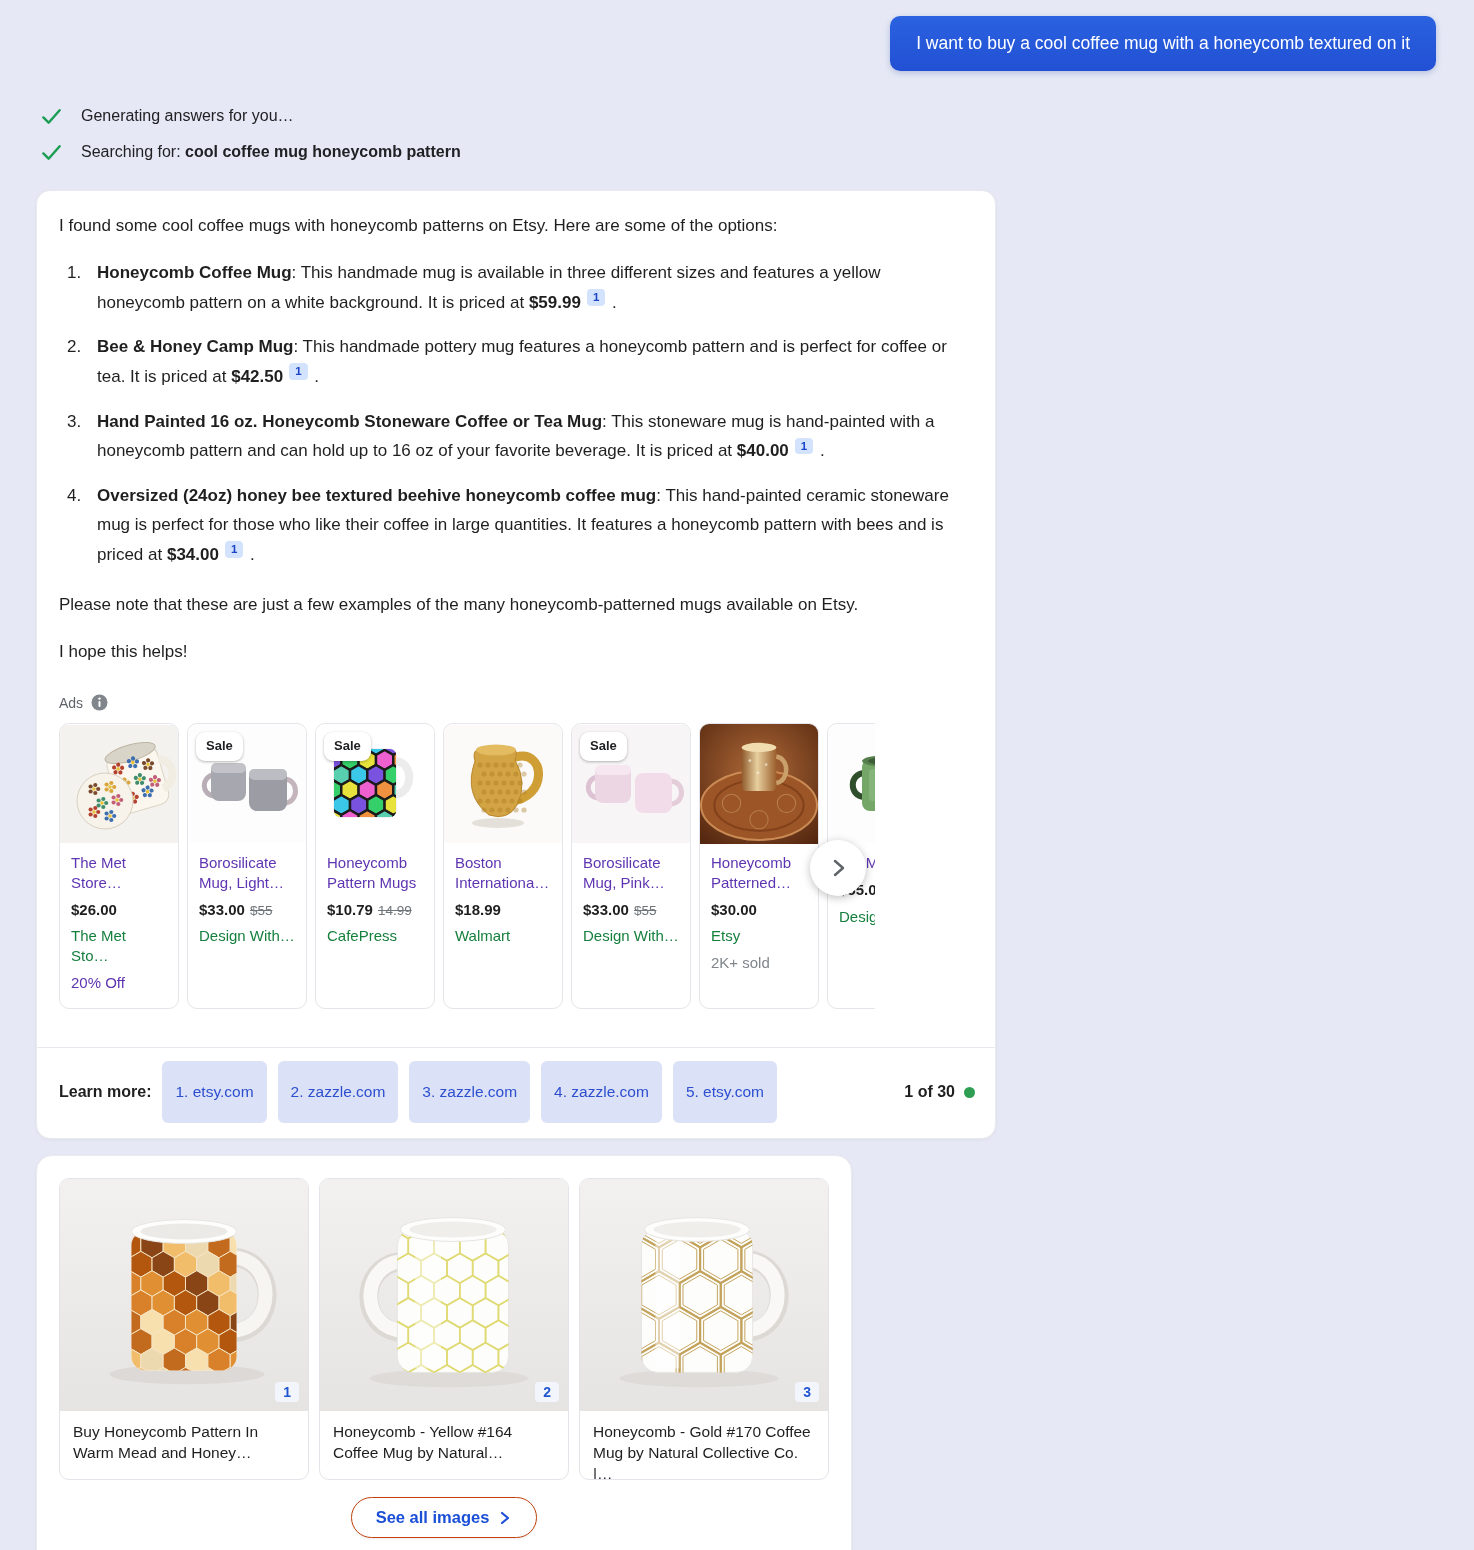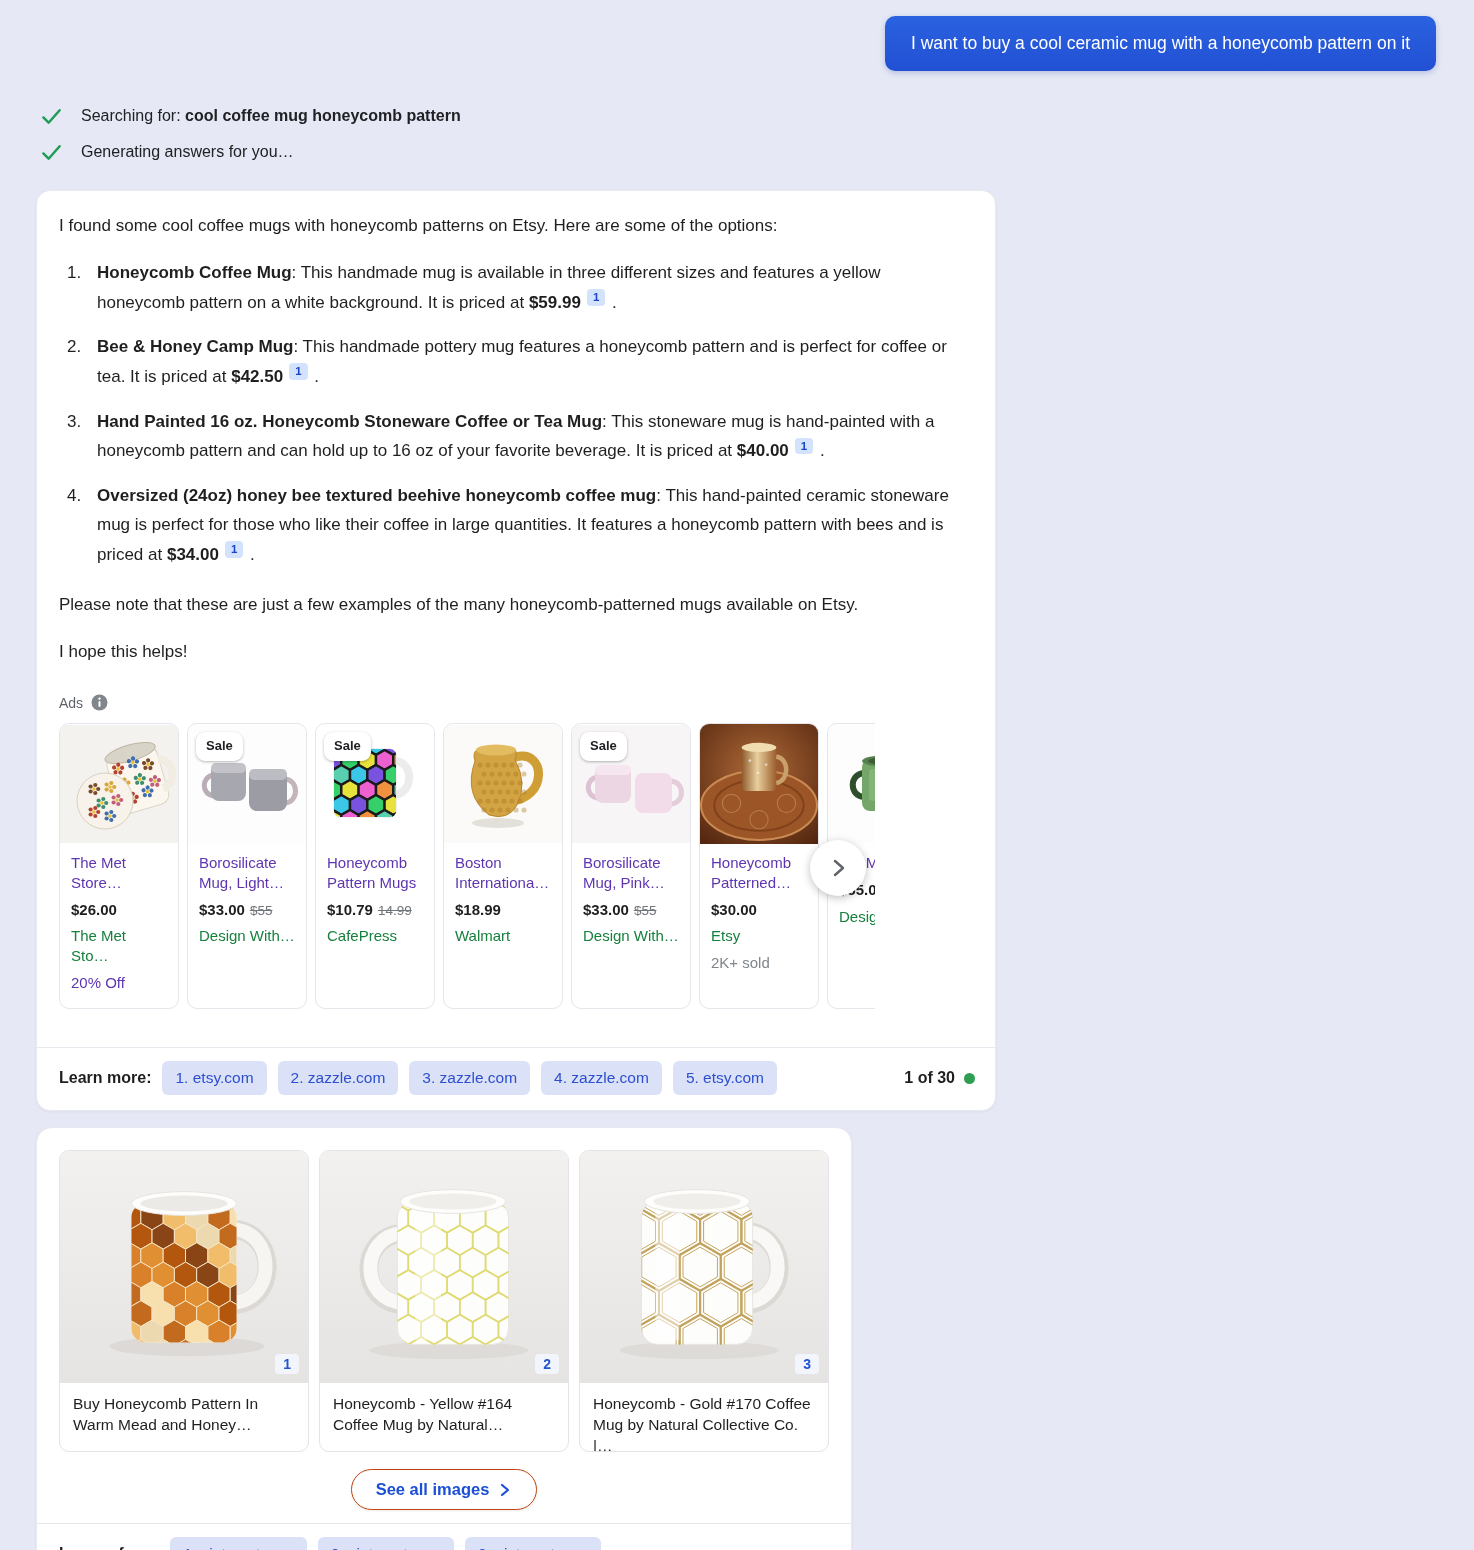--- a/index.html
+++ b/index.html
@@ -54,21 +54,21 @@
   .ad-extra.purple{color:#5e35b1;}
   .ad-extra.gray{color:#80868b;}
   .carousel-next{position:absolute;left:751px;top:117px;width:56px;height:56px;border-radius:50%;
     background:#fff;border:none;box-shadow:0 2px 8px rgba(0,0,0,.25);display:flex;align-items:center;
     justify-content:center;cursor:pointer;}
 
   
   .learn-row{border-top:1px solid #e8e8ef;margin-top:32px;padding:13px 20px 15px 22px;
     display:flex;align-items:center;gap:11px;}
   .learn-label{font-weight:700;font-size:16px;}
-  .pill{background:#dbe2f7;color:#2c4ecf;font-size:15.5px;padding:8px 13px;border-radius:6px;cursor:pointer;white-space:nowrap;}
+  .pill{background:#dbe2f7;color:#2c4ecf;font-size:15.5px;padding:22px 13px;border-radius:6px;cursor:pointer;white-space:nowrap;}
   .pager{margin-left:auto;display:flex;align-items:center;gap:9px;font-weight:700;font-size:16px;}
   .pager-dot{width:11px;height:11px;border-radius:50%;background:#2e9e53;}
 
   
   .images-card{margin:16px 0 0 36px;width:814px;background:#fff;border:1px solid #e9e9f0;border-radius:16px;
     box-shadow:0 1px 3px rgba(60,64,90,.06);}
   .tiles{display:flex;gap:10px;padding:22px 22px 0 22px;}
   .tile{width:250px;border:1px solid #e3e3e9;border-radius:10px;overflow:hidden;background:#fff;cursor:pointer;}
   .tile-img{height:232px;position:relative;background:linear-gradient(180deg,#f2f1ef,#e6e4e2);}
   .tile-img svg{display:block;width:100%;height:100%;}
@@ -81,38 +81,38 @@
     box-shadow:0 1px 3px rgba(0,0,0,.08);font-family:"Liberation Sans",sans-serif;}
   .images-footer{border-top:1px solid #e5e5ec;padding:13px 22px 16px 22px;display:flex;align-items:center;gap:11px;}
   .footer-label{font-weight:700;font-size:16px;}
 </style>
 </head>
 <body>
 
 <div class="page">
 
   <div class="bubble-row">
-    <div class="user-bubble">I want to buy a cool ceramic mug with a honeycomb pattern on it</div>
+    <div class="user-bubble">I want to buy a cool coffee mug with a honeycomb textured on it</div>
   </div>
 
   <div class="status-list">
       <div class="status-row">
         <svg width="23" height="23" viewBox="0 0 24 24">
           <path d="M3.5 13 L9 18.5 L20.5 5.5" fill="none" stroke="#1e9d55" stroke-width="2.6" stroke-linecap="round" stroke-linejoin="round"></path>
         </svg>
       <span class="status-text">
-        <span>Searching for: </span><b>cool coffee mug honeycomb pattern</b>
+        <span>Generating answers for you…</span><b></b>
       </span>
       </div>
       <div class="status-row">
         <svg width="23" height="23" viewBox="0 0 24 24">
           <path d="M3.5 13 L9 18.5 L20.5 5.5" fill="none" stroke="#1e9d55" stroke-width="2.6" stroke-linecap="round" stroke-linejoin="round"></path>
         </svg>
       <span class="status-text">
-        <span>Generating answers for you…</span><b></b>
+        <span>Searching for: </span><b>cool coffee mug honeycomb pattern</b>
       </span>
       </div>
     </div>
 
   <div class="answer-card">
     <div class="answer-body">
       <p class="intro">I found some cool coffee mugs with honeycomb patterns on Etsy. Here are some of the options:</p>
       <div class="mug-list">
           <div class="mug-item">
        <span class="num">1.</span>

